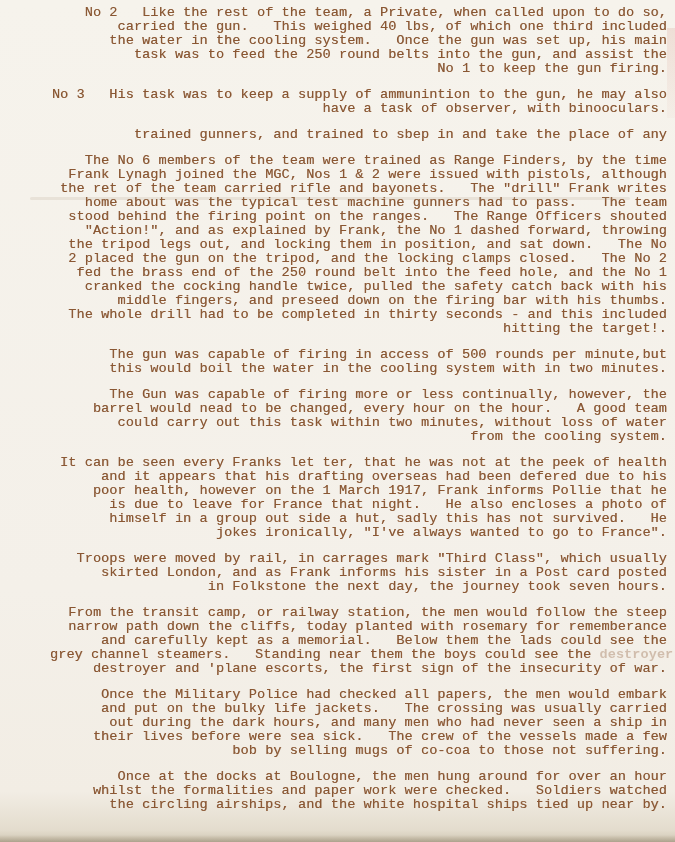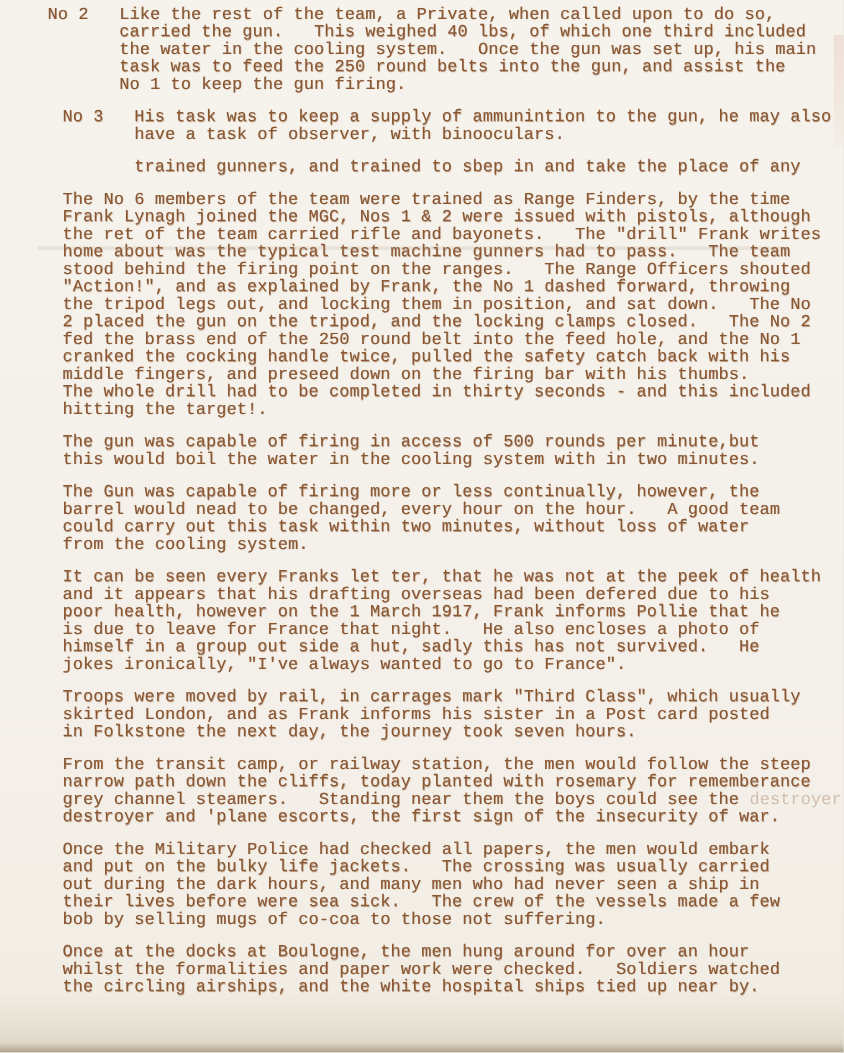--- a/index.html
+++ b/index.html
@@ -23,31 +23,33 @@
     font-family: "Liberation Mono", "DejaVu Sans Mono", monospace;
     font-size: 13.5px;
     line-height: 14px;
     color: #8a5733;
   }
   .doc {
     position: absolute;
     top: 6px;
     left: 38px;
     right: 8px;
+    text-align: right;
   }
   .para { margin: 0; }
   .para + .para { margin-top: 12px; margin-left: 12px; }
   .line {
     white-space: pre;
     text-shadow: 0.3px 0.3px 0.6px rgba(125, 72, 34, 0.55);
     letter-spacing: 0.1px;
   }
   .ghost-word {
     opacity: 0.32;
     text-shadow: none;
+    font-weight: bold;
   }
   .smudge-line {
     position: absolute;
     left: 30px;
     width: 600px;
     top: 197px;
     height: 3px;
     background: rgba(165, 145, 120, 0.16);
     border-radius: 2px;
     pointer-events: none;
@@ -124,20 +126,21 @@
         <div class="line">jokes ironically, "I've always wanted to go to France".</div>
       </div>
       <div class="para">
         <div class="line">Troops were moved by rail, in carrages mark "Third Class", which usually</div>
         <div class="line">skirted London, and as Frank informs his sister in a Post card posted</div>
         <div class="line">in Folkstone the next day, the journey took seven hours.</div>
       </div>
       <div class="para">
         <div class="line">From the transit camp, or railway station, the men would follow the steep</div>
         <div class="line">narrow path down the cliffs, today planted with rosemary for rememberance</div>
+        <div class="line">and carefully kept as a memorial.   Below them the lads could see the</div>
         <div class="line">grey channel steamers.   Standing near them the boys could see the <span class="ghost-word">destroyer</span></div>
         <div class="line">destroyer and 'plane escorts, the first sign of the insecurity of war.</div>
       </div>
       <div class="para">
         <div class="line">Once the Military Police had checked all papers, the men would embark</div>
         <div class="line">and put on the bulky life jackets.   The crossing was usually carried</div>
         <div class="line">out during the dark hours, and many men who had never seen a ship in</div>
         <div class="line">their lives before were sea sick.   The crew of the vessels made a few</div>
         <div class="line">bob by selling mugs of co-coa to those not suffering.</div>
       </div>

